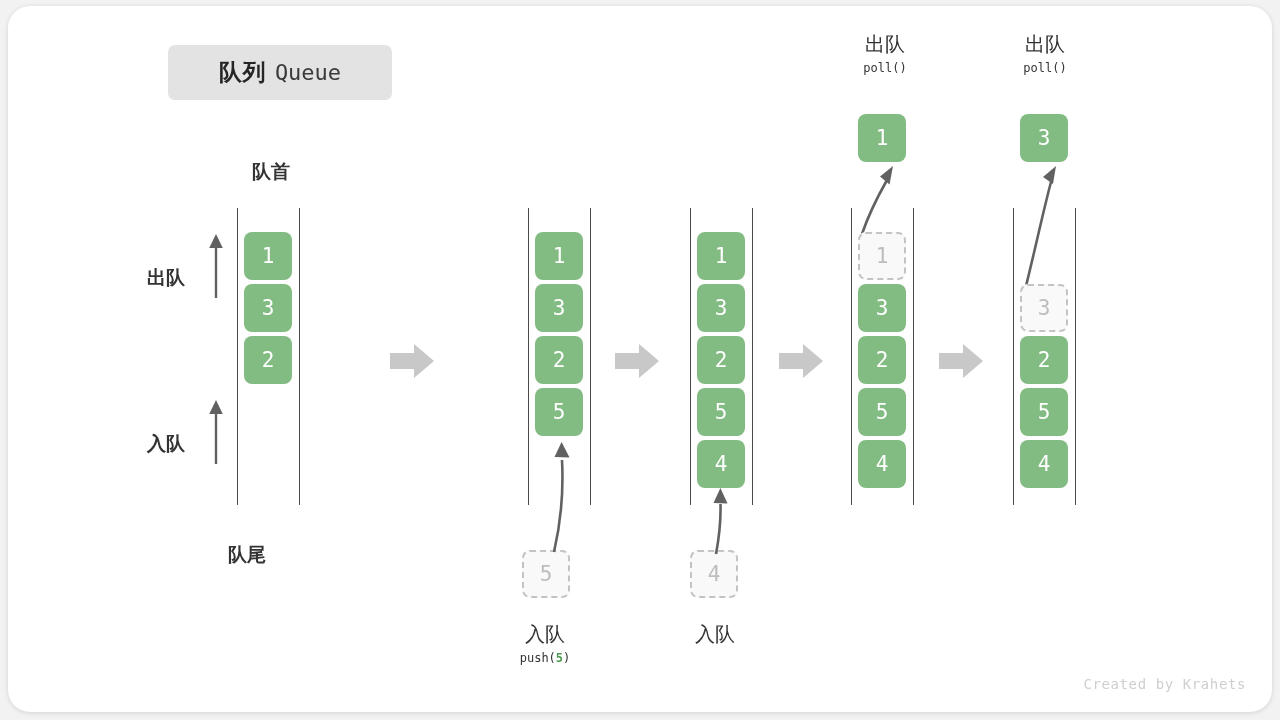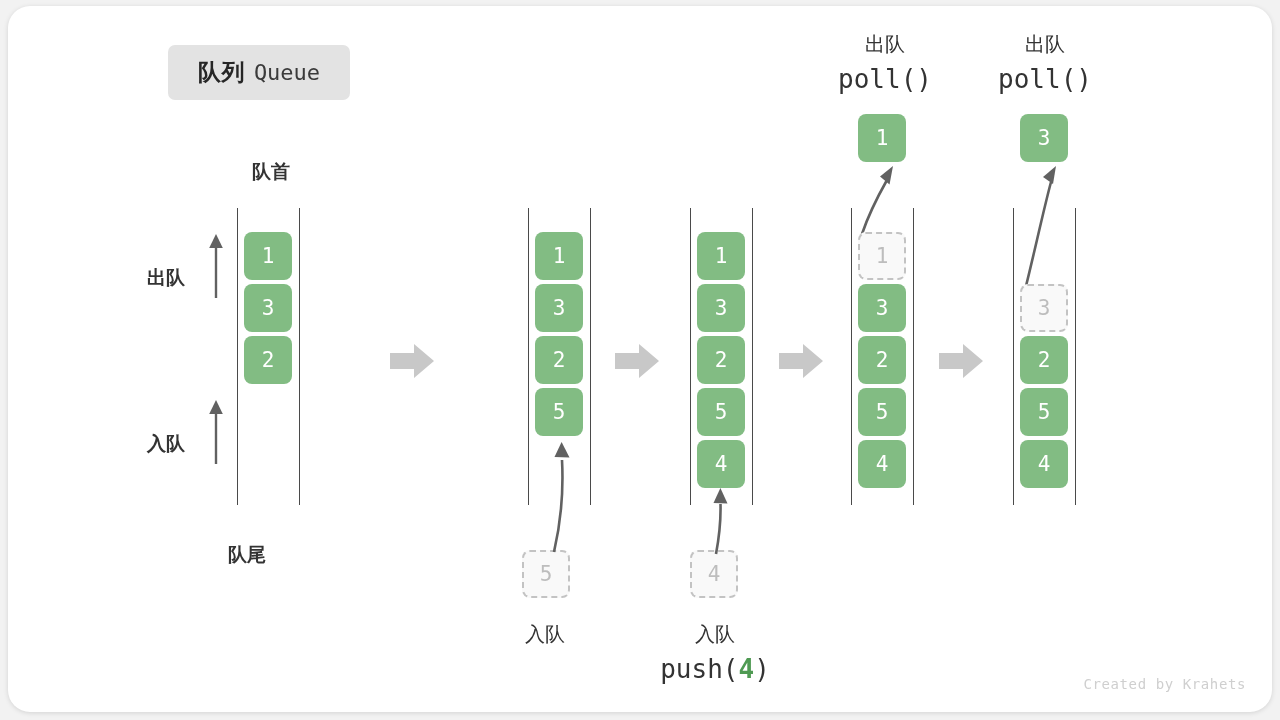--- a/index.html
+++ b/index.html
@@ -28,21 +28,21 @@
     background: #ffffff;
     border-radius: 22px;
     box-shadow: 0 1px 5px rgba(0,0,0,0.13);
   }
 
   
   .title-badge {
     position: absolute;
     left: 168px;
     top: 45px;
-    width: 182px;
+    width: 224px;
     height: 55px;
     background: #e3e3e3;
     border-radius: 7px;
     display: flex;
     align-items: center;
     justify-content: center;
     gap: 9px;
   }
   .title-cn {
     font-size: 23px;
@@ -72,21 +72,21 @@
     line-height: 1.48;
   }
   .op-label .cn {
     display: block;
     font-size: 20px;
     color: #333333;
   }
   .op-label .code {
     display: block;
     font-family: "DejaVu Sans Mono", "Liberation Mono", monospace;
-    font-size: 26px;
+    font-size: 12px;
     color: #333333;
   }
   .op-label .code .num {
     color: #4f9a53;
     font-weight: bold;
   }
 
   
   .column {
     position: absolute;
@@ -197,20 +197,21 @@
     <div class="cell filled" style="left:7px; top:180px;">5</div>
   </div>
 
   <div class="cell ghost" style="position:absolute; left:522px; top:550px;">5</div>
   <svg class="motion-arrow" style="left:524px; top:430px; width:80px; height:130px;" viewBox="0 0 80 130">
     <path d="M 30 122 C 36 96, 40 68, 38 30" stroke="#616161" stroke-width="2.6" fill="none"></path>
     <polygon points="37.6,12 30.5,27 45.5,27.6" fill="#616161"></polygon>
   </svg>
   <div class="op-label" style="left:430px; top:620px; width:230px;">
     <span class="cn">入队</span>
+    <span class="code"><span>push(</span><span class="num">5</span><span>)</span></span>
   </div>
 
   <svg class="block-arrow" style="left:615px; top:344px;" viewBox="0 0 44 34">
     <polygon points="0,9 24,9 24,0 44,17 24,34 24,25 0,25" fill="#c8c8c8"></polygon>
   </svg>
 
   <div class="column" style="left:690px; top:208px;">
     <div class="rail" style="left:0px; height:297px;"></div>
     <div class="rail" style="left:62px; height:297px;"></div>
     <div class="cell filled" style="left:7px; top:24px;">1</div>
@@ -219,21 +220,20 @@
     <div class="cell filled" style="left:7px; top:180px;">5</div>
     <div class="cell filled" style="left:7px; top:232px;">4</div>
   </div>
   <div class="cell ghost" style="position:absolute; left:690px; top:550px;">4</div>
   <svg class="motion-arrow" style="left:690px; top:482px; width:60px; height:78px;" viewBox="0 0 60 78">
     <path d="M 26 72 C 29 56, 31 42, 30.5 22" stroke="#616161" stroke-width="2.6" fill="none"></path>
     <polygon points="30.4,6 23.5,21 37.5,21.4" fill="#616161"></polygon>
   </svg>
   <div class="op-label" style="left:600px; top:620px; width:230px;">
     <span class="cn">入队</span>
-    <span class="code"><span>push(</span><span class="num">4</span><span>)</span></span>
   </div>
 
   <svg class="block-arrow" style="left:779px; top:344px;" viewBox="0 0 44 34">
     <polygon points="0,9 24,9 24,0 44,17 24,34 24,25 0,25" fill="#c8c8c8"></polygon>
   </svg>
 
   <div class="op-label" style="left:800px; top:30px; width:170px;">
     <span class="cn">出队</span>
     <span class="code">poll()</span>
   </div>

